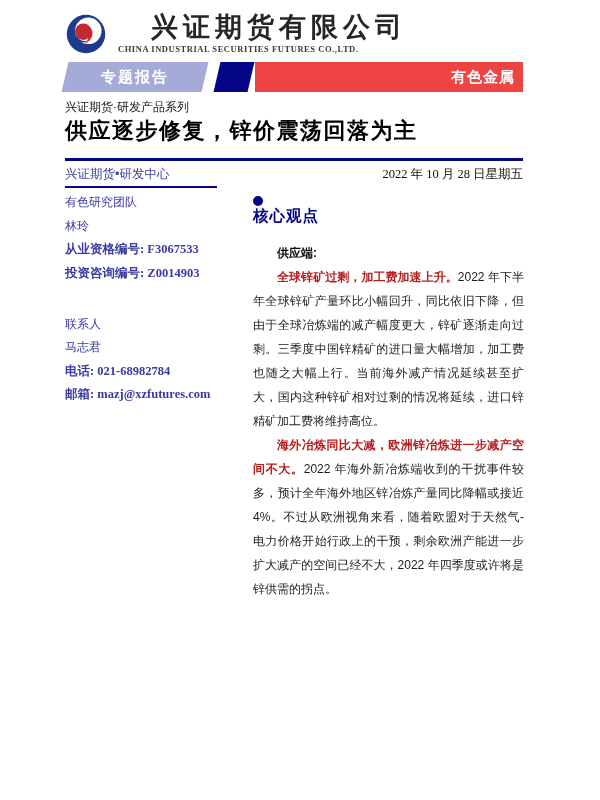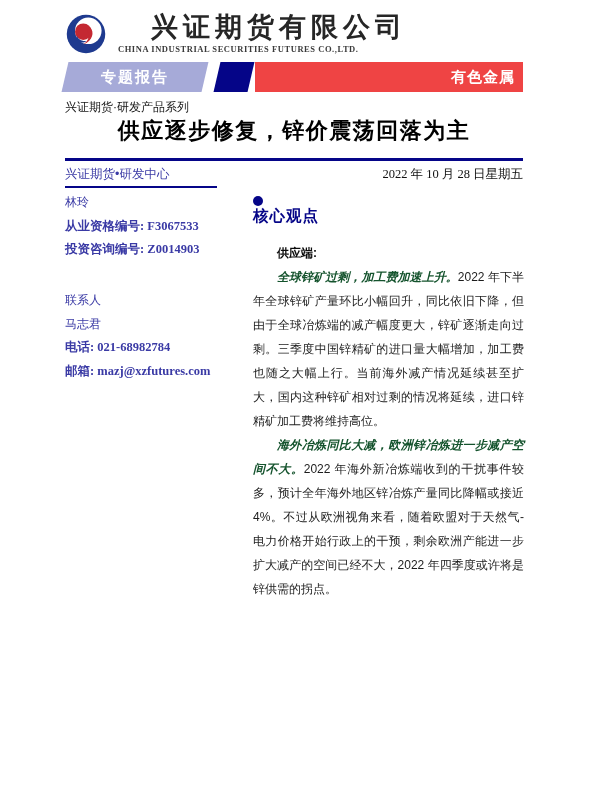--- a/index.html
+++ b/index.html
@@ -42,21 +42,21 @@
   .band-navy-main {
     position:absolute; left:190px; top:0; width:268px; height:30px;
     background:#ef4444; display:flex; align-items:center; justify-content:flex-end;
     padding-right:8px;
   }
   .band-navy-main .label { color:#ffffff; font-weight:bold; font-size:15px; letter-spacing:1px; }
   
   .series-line { position:absolute; top:99px; left:65px; font-size:12px; color:#151515;text-align:right; }
   .report-title {
     position:absolute; top:116px; left:65px; width:458px;
-    text-align:center; font-size:22px; font-weight:bold; color:#000; letter-spacing:1.5px;
+    text-align:left; font-size:22px; font-weight:bold; color:#000; letter-spacing:1.5px;
     white-space:nowrap;
   }
   .rule-main { position:absolute; top:158px; left:65px; width:458px; height:3px; background:#050588; }
   
   .meta-dept {
     position:absolute; top:166px; left:65px; font-size:12.5px; color:#3a3aa5;
   }
   .meta-date {
     position:absolute; top:166px; left:65px; width:458px; text-align:right;
     font-size:12.5px; color:#111; font-family:"Liberation Serif", serif;
@@ -69,21 +69,21 @@
   .sidebar .latin { font-family:"Liberation Serif", serif; font-size:12.5px;font-weight:bold; }
   
   .main { position:absolute; top:196px; left:253px; width:271px; }
   .core-heading { display:flex; margin-bottom:14px;flex-direction:column; }
   .core-bullet { width:10px; height:10px; border-radius:50%; background:#050588; margin-right:14px; flex:0 0 auto; }
   .core-title { font-size:15.5px; font-weight:bold; color:#050588; letter-spacing:1px; }
   .main p {
     font-size:12px; line-height:24px; text-align:justify; color:#1c1c1c;
     text-indent:2em; margin:0;
   }
-  .main p .lead { font-weight:bold; color:#14532d;font-style:italic; }
+  .main p .lead { font-weight:bold; color:#b91c1c; }
   .supply-label { font-weight:bold; color:#0c0c0c; }
 </style>
 </head>
 <body>
 
 <div class="page">
 
   <div class="logo-row">
     <svg class="logo-mark" viewBox="0 0 48 48">
       <circle cx="24" cy="24" r="21" fill="#1e3a8f"></circle>
@@ -111,20 +111,21 @@
   <div class="series-line">兴证期货·研发产品系列</div>
 
   <div class="report-title">供应逐步修复，锌价震荡回落为主</div>
 
   <div class="rule-main"></div>
   <div class="meta-dept">兴证期货•研发中心</div>
   <div class="meta-date">2022 年 10 月 28 日星期五</div>
   <div class="dept-underline"></div>
 
   <div class="sidebar">
+    <div class="item">有色研究团队</div>
     <div class="item">林玲</div>
     <div class="item latin">从业资格编号: F3067533</div>
     <div class="item latin">投资咨询编号: Z0014903</div>
     <div class="item gap-before">联系人</div>
     <div class="item">马志君</div>
     <div class="item latin">电话: 021-68982784</div>
     <div class="item latin">邮箱: mazj@xzfutures.com</div>
   </div>
 
   <div class="main">

